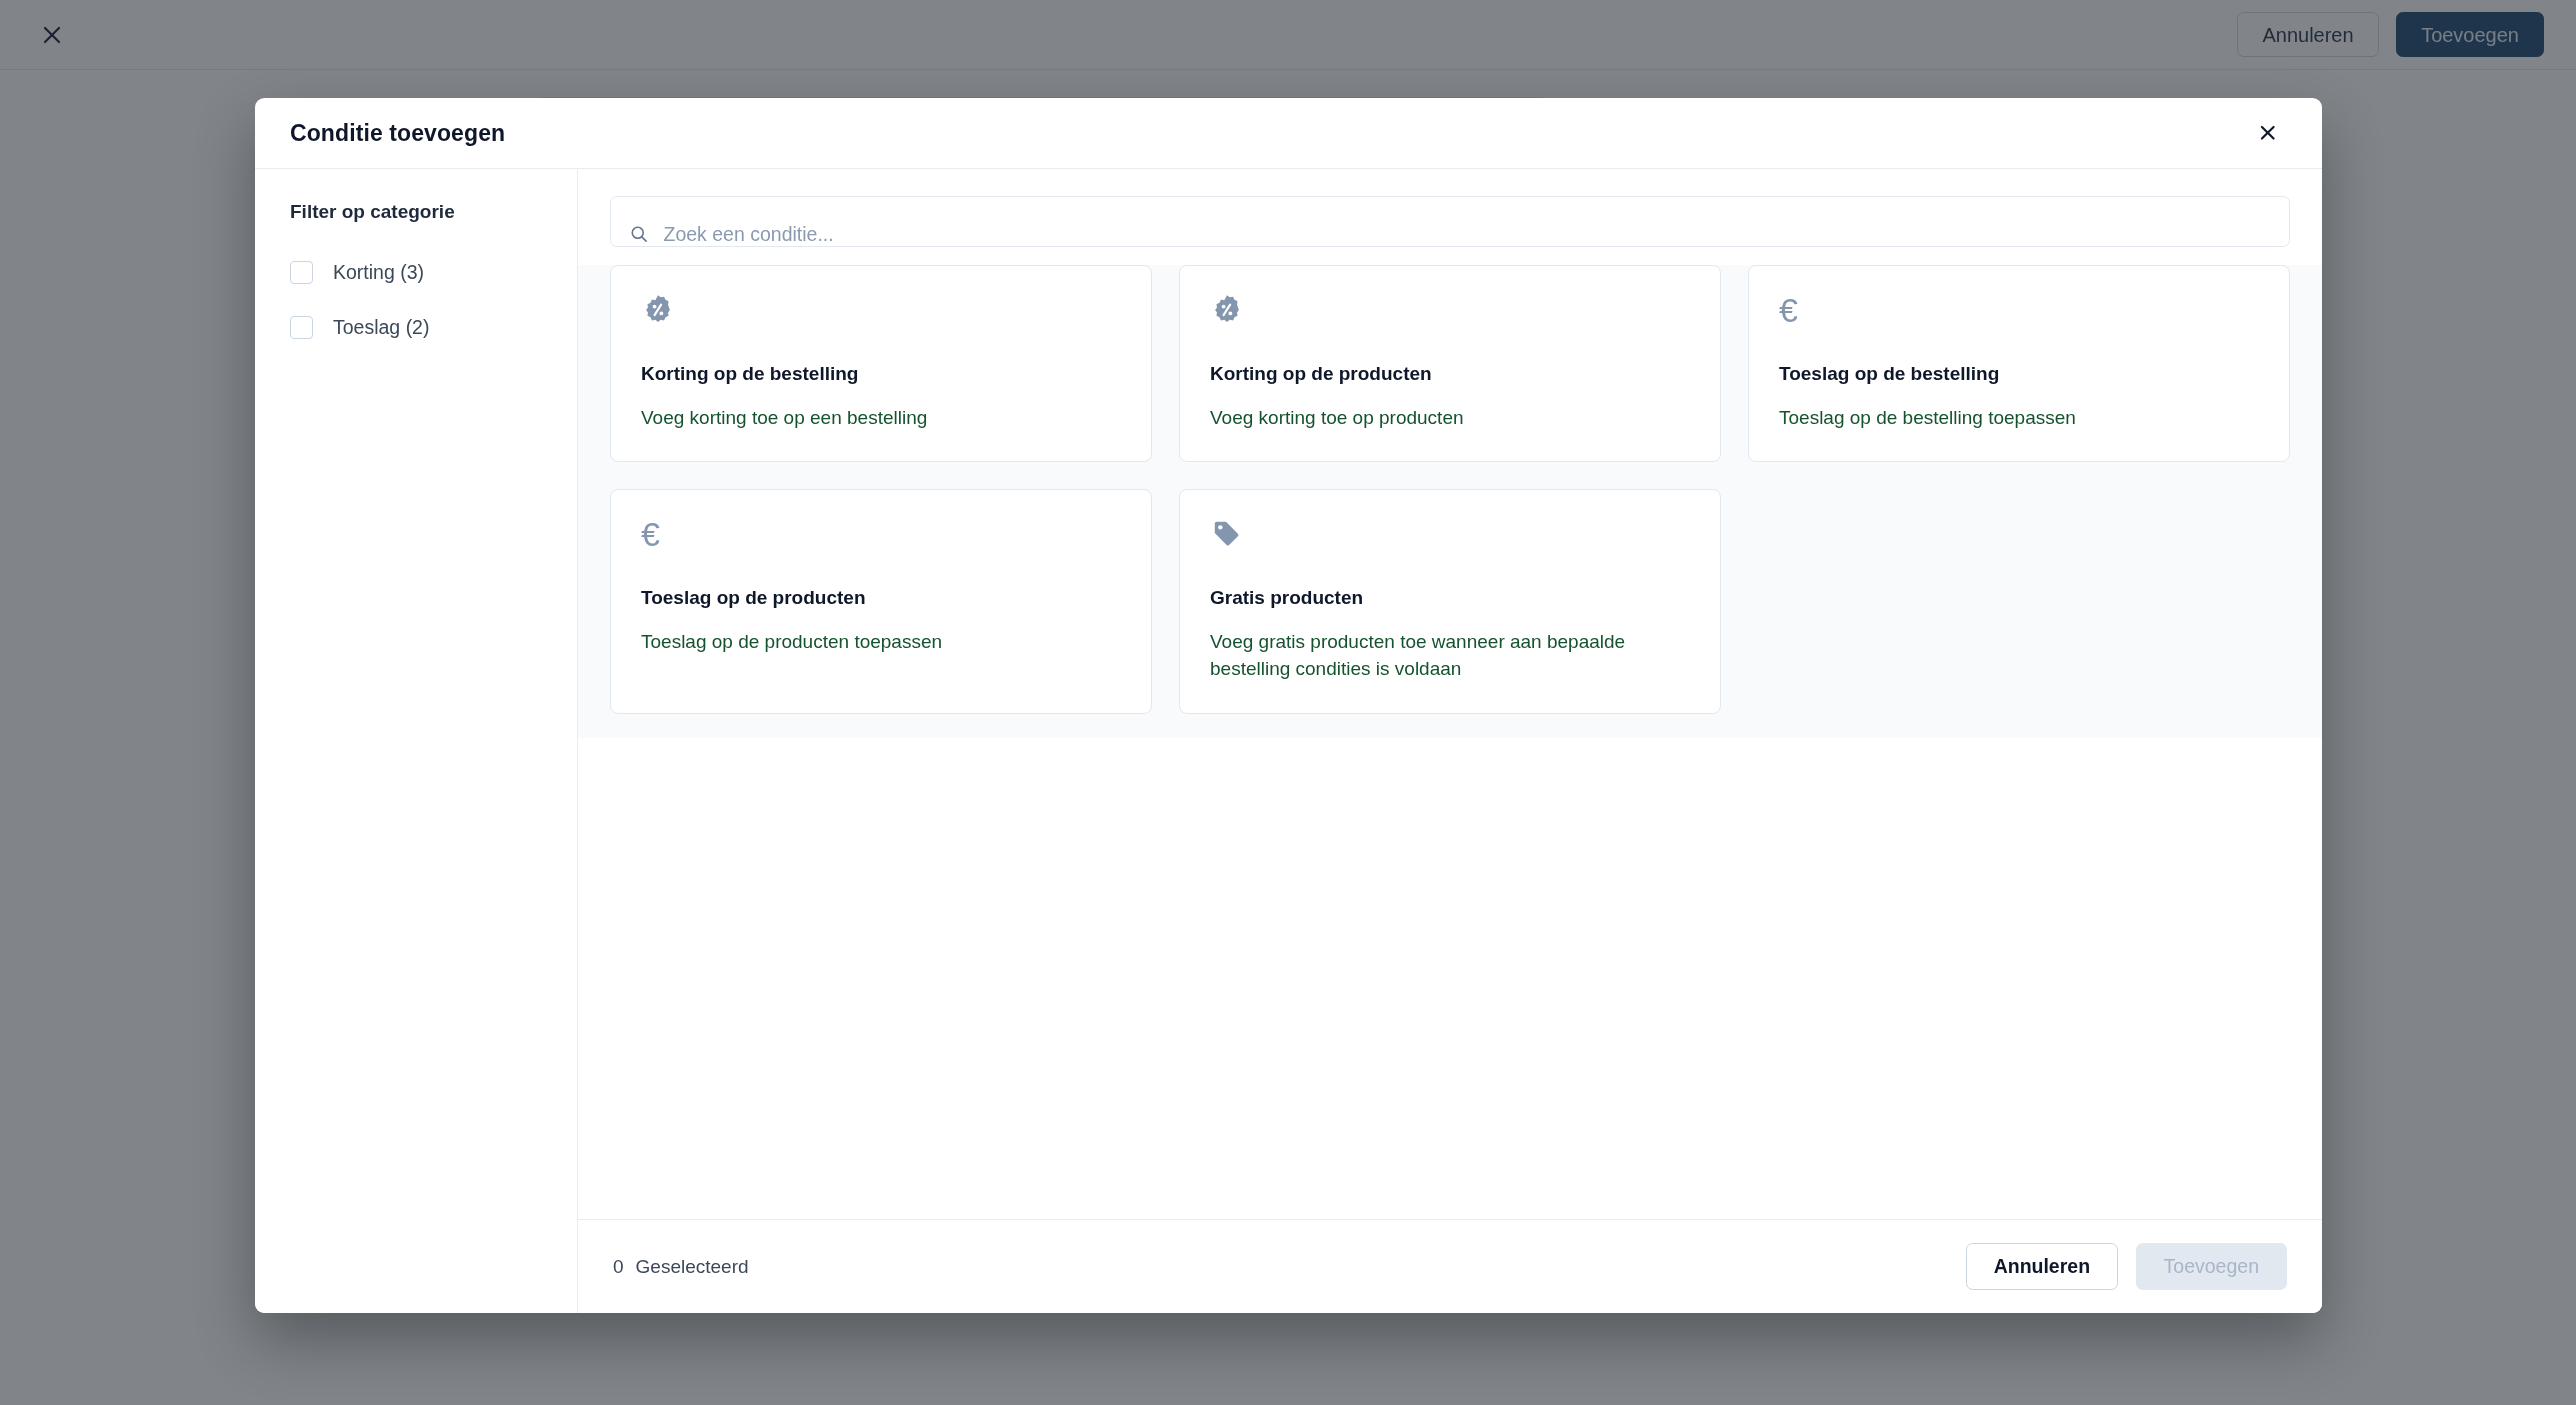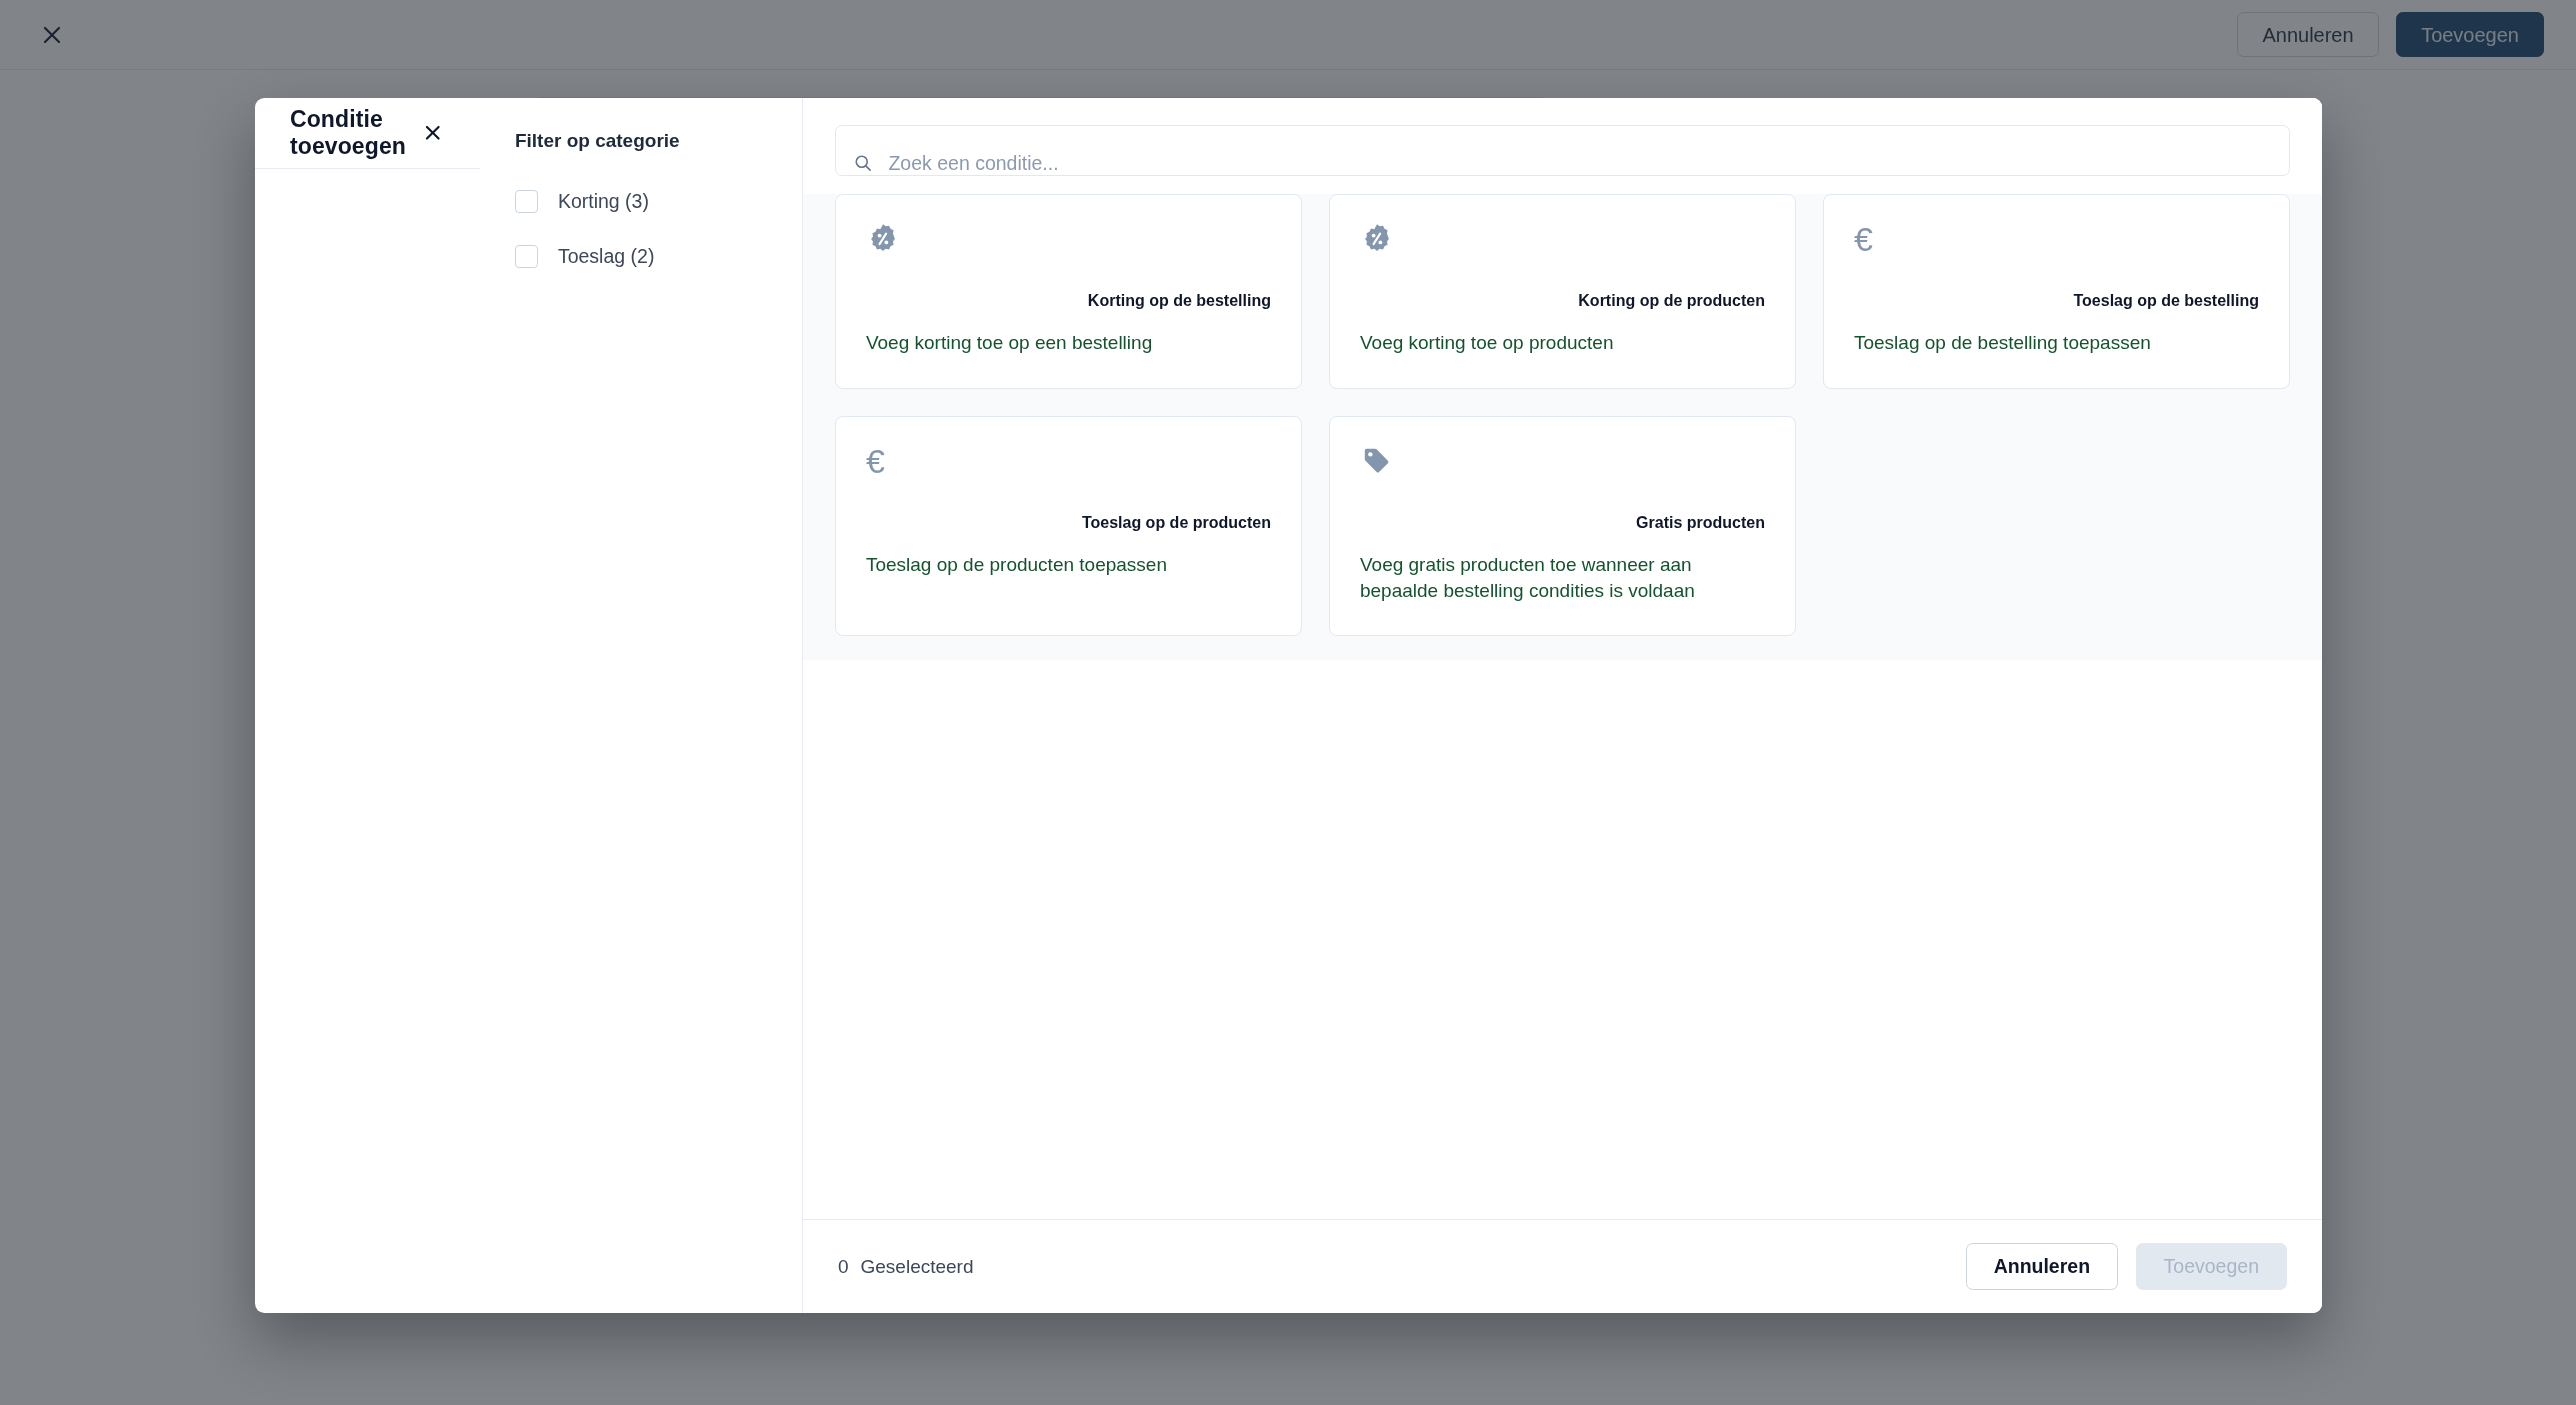--- a/index.html
+++ b/index.html
@@ -104,21 +104,21 @@
   #modal {
     position: absolute;
     left: 255px;
     top: 98px;
     width: 2067px;
     height: 1215px;
     background: #ffffff;
     border-radius: 9.4px;
     box-shadow: 0 27px 60px rgba(0,0,0,0.32);
     display: flex;
-    flex-direction: row;
+    flex-direction: column;
     overflow: hidden;
   }
 
   #modal-header {
     height: 71px;
     flex: 0 0 71px;
     border-bottom: 1.3px solid #e8ecf2;
     display: flex;
     align-items: center;
     padding: 0 35px;
@@ -241,25 +241,24 @@
     align-items: flex-start;
   }
   .card-icon svg { width: 34px; height: 34px; }
   .card-icon .euro-glyph {
     font-size: 34px;
     line-height: 34px;
     color: #8496ad;
     font-family: "Liberation Sans", sans-serif;
   }
   .card-title {
-    font-size: 16px;
+    font-size: 19px;
     font-weight: bold;
     color: #0f172a;
     margin-bottom: 20px;
-    text-align: right;
   }
   .card-desc {
     font-size: 19px;
     color: #14532d;
     line-height: 1.42;
   }
 
   #grid-filler {
     flex: 1 1 auto;
     background: #ffffff;

